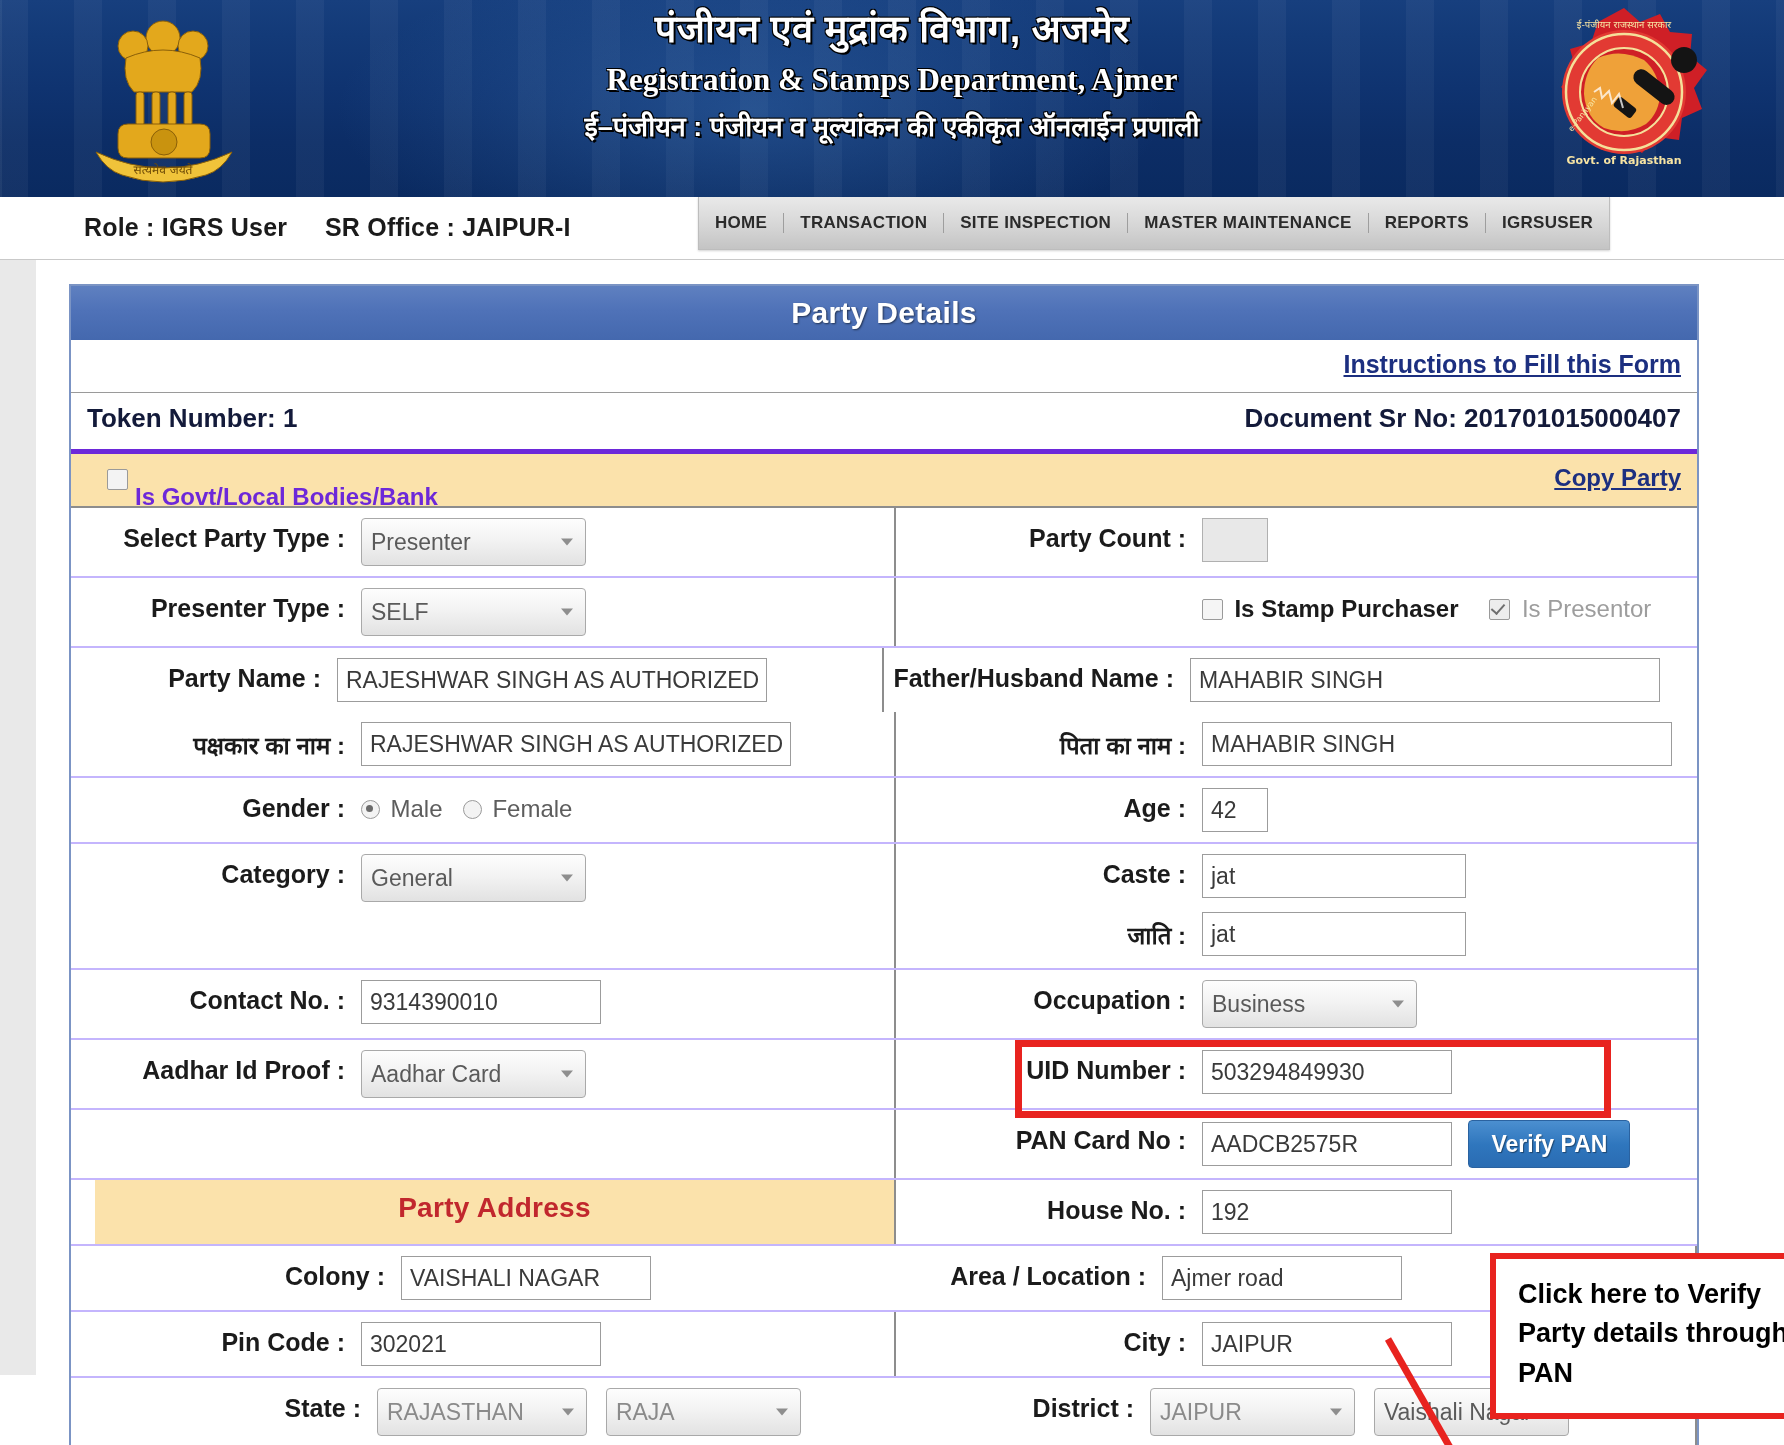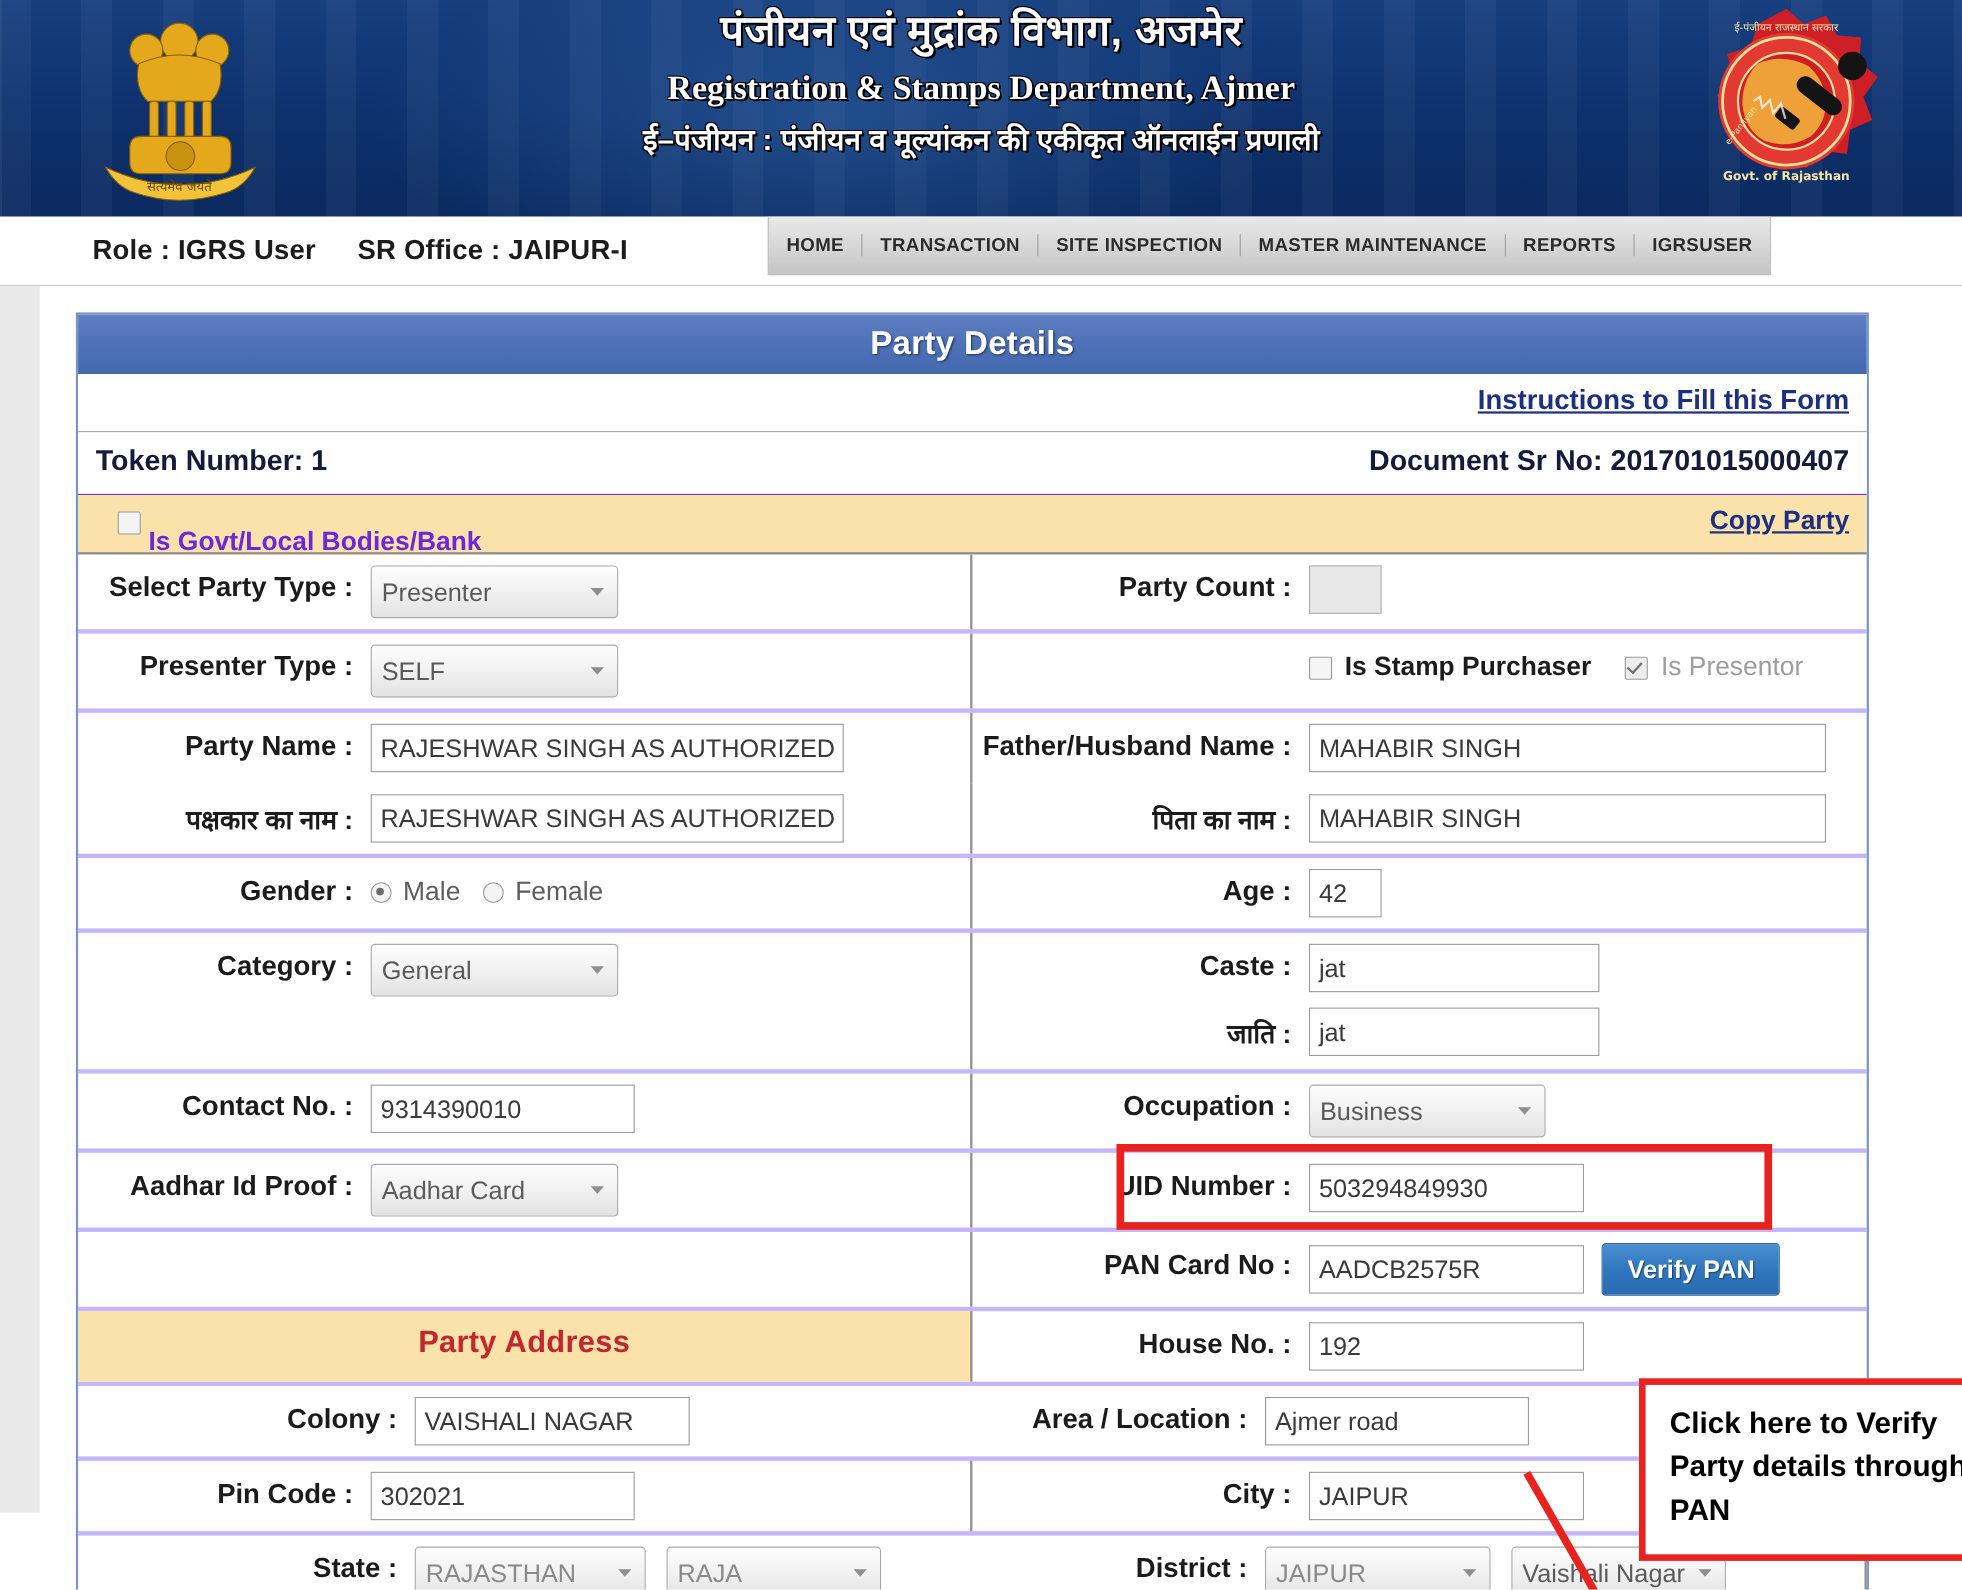--- a/index.html
+++ b/index.html
@@ -114,21 +114,21 @@
   .instr-row{
     height:52px;position:relative;border-bottom:1px solid #9a9a9a;
     background:#ffffff;
   }
   .instr-link{
     position:absolute;right:16px;top:10px;
     font-size:25px;font-weight:bold;color:#1c2f80;
     text-decoration:underline;cursor:pointer;
   }
   .token-row{
-    height:56px;position:relative;border-bottom:1px solid #6d28d9;background:#ffffff;
+    height:56px;position:relative;border-bottom:5px solid #6d28d9;background:#ffffff;
   }
   .token-left{
     position:absolute;left:16px;top:10px;font-size:26px;font-weight:bold;color:#131a3a;
   }
   .token-right{
     position:absolute;right:16px;top:10px;font-size:26px;font-weight:bold;color:#131a3a;
   }
   .govt-row{
     height:52px;position:relative;background:#fbe2ab;border-bottom:2px solid #8d8d8d;
   }
@@ -139,21 +139,21 @@
   .govt-lb{
     position:absolute;left:64px;top:10px;font-size:24px;font-weight:bold;color:#6d28d9;margin-top:19px;
   }
   .copy-party{
     position:absolute;right:16px;top:10px;font-size:24px;font-weight:bold;
     color:#1c2f80;text-decoration:underline;cursor:pointer;
   }
 
   
   .frow{display:flex;border-bottom:1px solid #b9b9b9;box-sizing:border-box;}
-  .frow.thick{border-bottom:4px solid #c4b5fd;}
+  .frow.thick{border-bottom:2px solid #c4b5fd;padding-left:24px;}
   .half{width:50%;display:flex;align-items:flex-start;box-sizing:border-box;}
   .half.left{border-right:2px solid #8d8d8d;}
   .lab{
     width:260px;flex:0 0 260px;text-align:right;padding:16px 10px 0 0;
     font-size:25px;font-weight:bold;color:#1b1b1b;box-sizing:border-box;
     white-space:nowrap;
   }
   .lab.wide{width:300px;flex:0 0 300px;}
   .lab.hi{font-size:24px;}
   .fld{padding:10px 0 10px 6px;flex:1 1 auto;min-width:0;}

